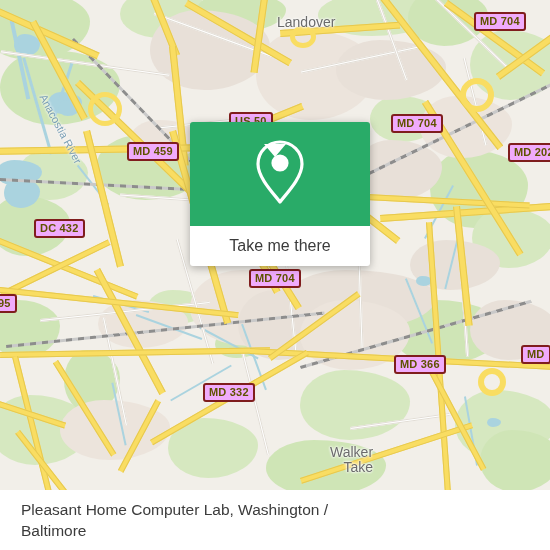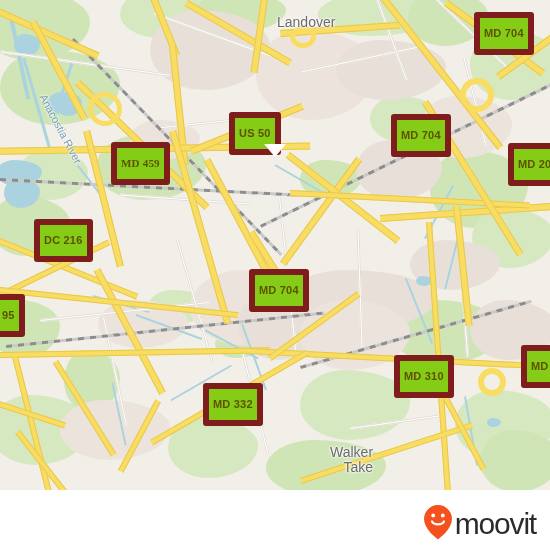--- a/index.html
+++ b/index.html
@@ -24,23 +24,23 @@
   .water{background:#aad3df;}
   .waterline{position:absolute;background:#aad3df;}
 
   .road{position:absolute;background:#f7e06e;border-top:1px solid #e6c84f;border-bottom:1px solid #e6c84f;box-sizing:border-box;}
   .road.major{background:#f9dd62;}
   .road.thin{background:#ffffff;border-color:#e2ddd5;}
   .rail{position:absolute;background:#9b9b9b;}
   .rail.dash{background:repeating-linear-gradient(90deg,#8d8d8d 0 6px,#c9c9c9 6px 12px);}
 
   .shield{
-    position:absolute;background:#84cc16;border:6px solid #7f1d1d;border-radius:3px;
+    position:absolute;background:#f0abfc;border:2px solid #7f1d1d;border-radius:3px;
     color:#5f5200;font-size:11px;font-weight:bold;line-height:15px;
-    padding:8px 4px;white-space:nowrap;letter-spacing:.2px;
+    padding:0 4px;white-space:nowrap;letter-spacing:.2px;
   }
   .placelabel{
     position:absolute;color:#6b6b6b;font-size:14px;white-space:nowrap;
     text-shadow:0 0 3px #fff,0 0 3px #fff,0 0 2px #fff;
   }
   .placelabel.two{line-height:15px;text-align:right;}
   .riverlabel{
     position:absolute;color:#7a9fb5;font-size:11px;white-space:nowrap;
     transform:rotate(62deg);transform-origin:left top;
     text-shadow:0 0 3px #fff,0 0 3px #fff;
@@ -230,40 +230,43 @@
     <div class="placelabel" style="left:277px;top:14px;">Landover</div>
     <div class="placelabel two" style="left:330px;top:445px;">
       <div>Walker</div>
       <div>Take</div>
     </div>
     <div class="riverlabel" style="left:48px;top:92px;">Anacostia River</div>
 
     <div class="shield" style="left:474px;top:12px;">MD 704</div>
     <div class="shield" style="left:391px;top:114px;">MD 704</div>
     <div class="shield" style="left:229px;top:112px;">US 50</div>
-    <div class="shield" style="left:111px;top:142px;font-family:Liberation Serif, serif;">MD 459</div>
+    <div class="shield" style="left:127px;top:142px;">MD 459</div>
     <div class="shield" style="left:508px;top:143px;">MD 202</div>
-    <div class="shield" style="left:34px;top:219px;">DC 216</div>
+    <div class="shield" style="left:34px;top:219px;">DC 432</div>
     <div class="shield" style="left:249px;top:269px;">MD 704</div>
     <div class="shield" style="left:-8px;top:294px;">95</div>
-    <div class="shield" style="left:394px;top:355px;">MD 310</div>
+    <div class="shield" style="left:394px;top:355px;">MD 366</div>
     <div class="shield" style="left:521px;top:345px;">MD</div>
     <div class="shield" style="left:203px;top:383px;">MD 332</div>
 
+    <div id="callout">
+      <div id="callout-top" style="background: rgb(41, 171, 104);">
+        <span>
+          <svg width="56" height="68" viewBox="0 0 56 68" aria-hidden="true">
+            <path d="M28 4 C15.8 4 6 13.8 6 26 C6 40 22 56 28 64 C34 56 50 40 50 26 C50 13.8 40.2 4 28 4 Z" fill="none" stroke="#ffffff" stroke-width="3.2" stroke-linejoin="round"></path>
+            <circle cx="28" cy="25" r="8.6" fill="#ffffff"></circle>
+          </svg>
+        </span>
+      </div>
+      <div id="callout-bottom">
+        <span id="callout-label">Take me there</span>
+      </div>
+    </div>
     <div id="callout-tail"></div>
 
   </div>
 
   <div id="footer">
-    <div id="logo">
-      <span>
-        <svg width="30" height="36" viewBox="0 0 30 36" aria-hidden="true">
-          <path d="M15 1 C7.3 1 1 7.3 1 15 C1 24.5 12 33 15 35.5 C18 33 29 24.5 29 15 C29 7.3 22.7 1 15 1 Z" fill="#f4511e"></path>
-          <circle cx="10.2" cy="11.5" r="1.9" fill="#ffffff"></circle>
-          <circle cx="19.8" cy="11.5" r="1.9" fill="#ffffff"></circle>
-          <path d="M9 17.5 C11 21.2 19 21.2 21 17.5" fill="none" stroke="#ffffff" stroke-width="2.2" stroke-linecap="round"></path>
-        </svg>
-      </span>
-      <span id="logo-word">moovit</span>
-    </div>
+    <div id="footer-title">Pleasant Home Computer Lab, Washington / Baltimore</div>
   </div>
 
 </div>
 
 </body></html>

